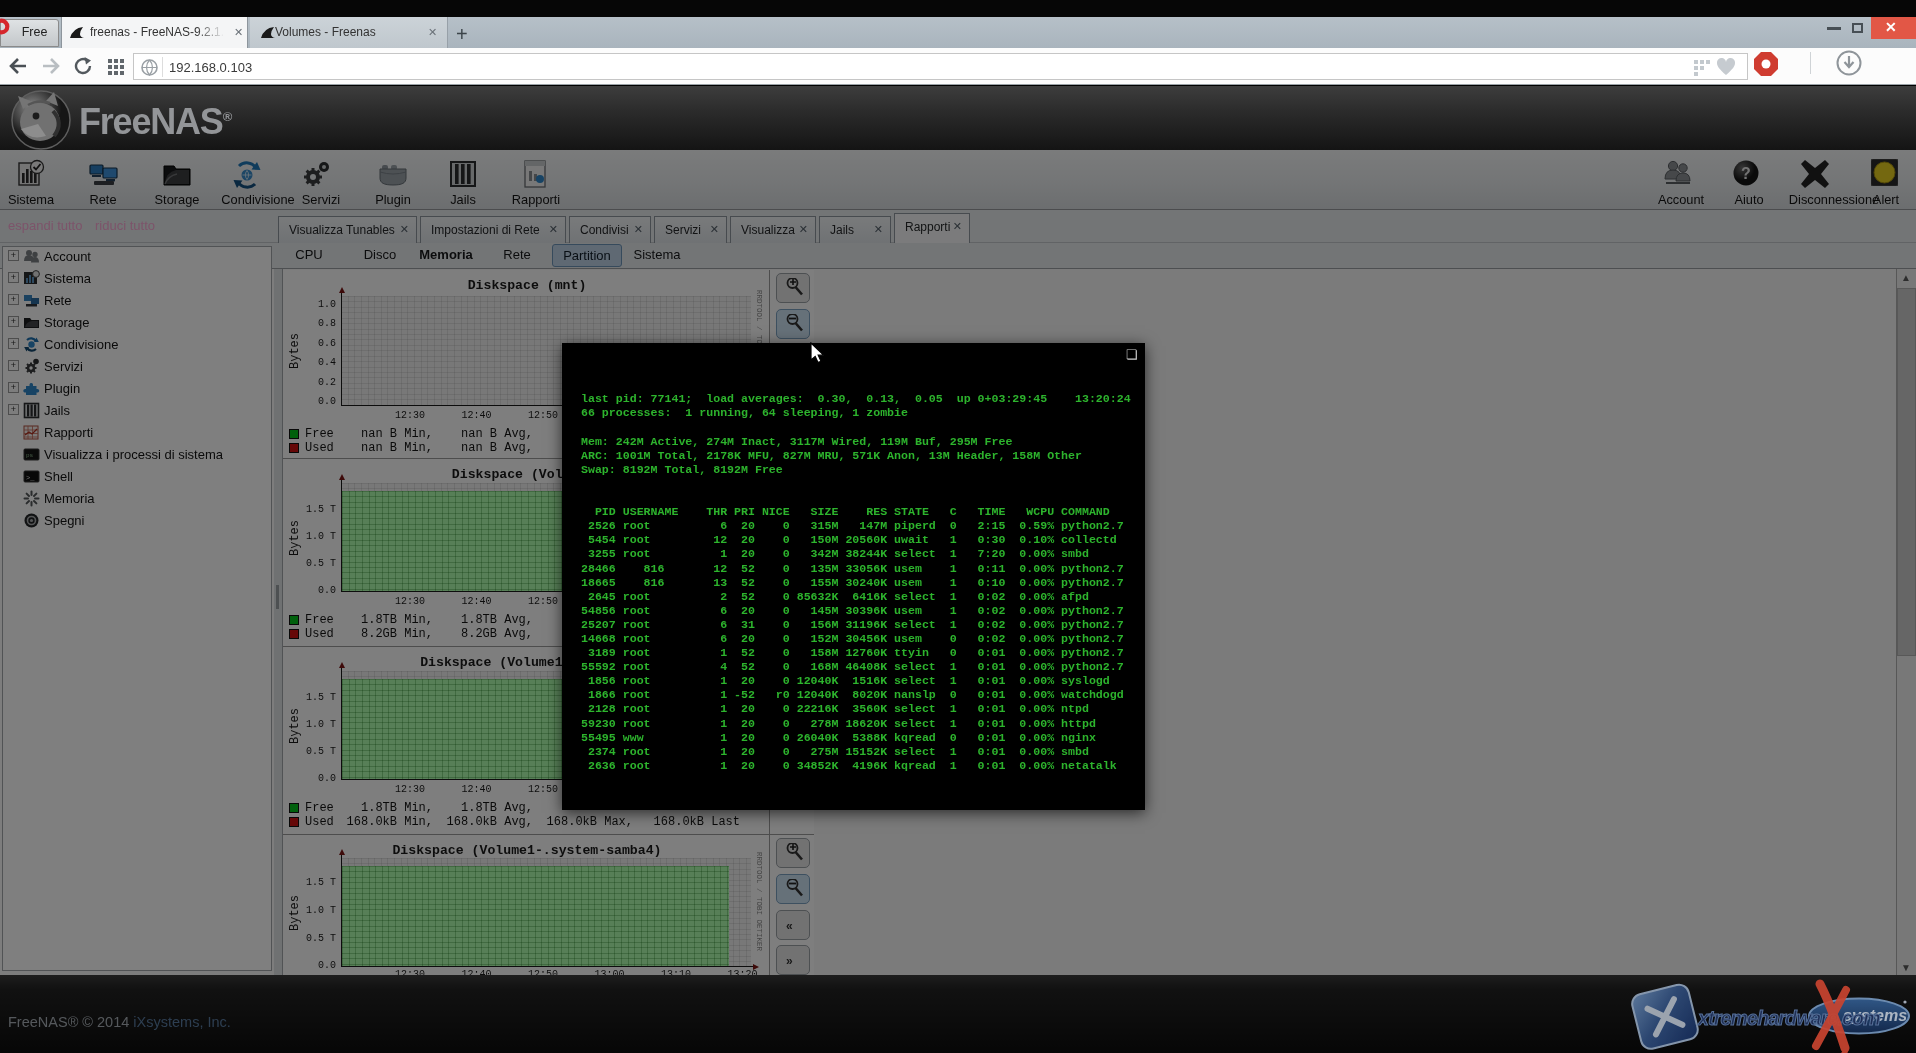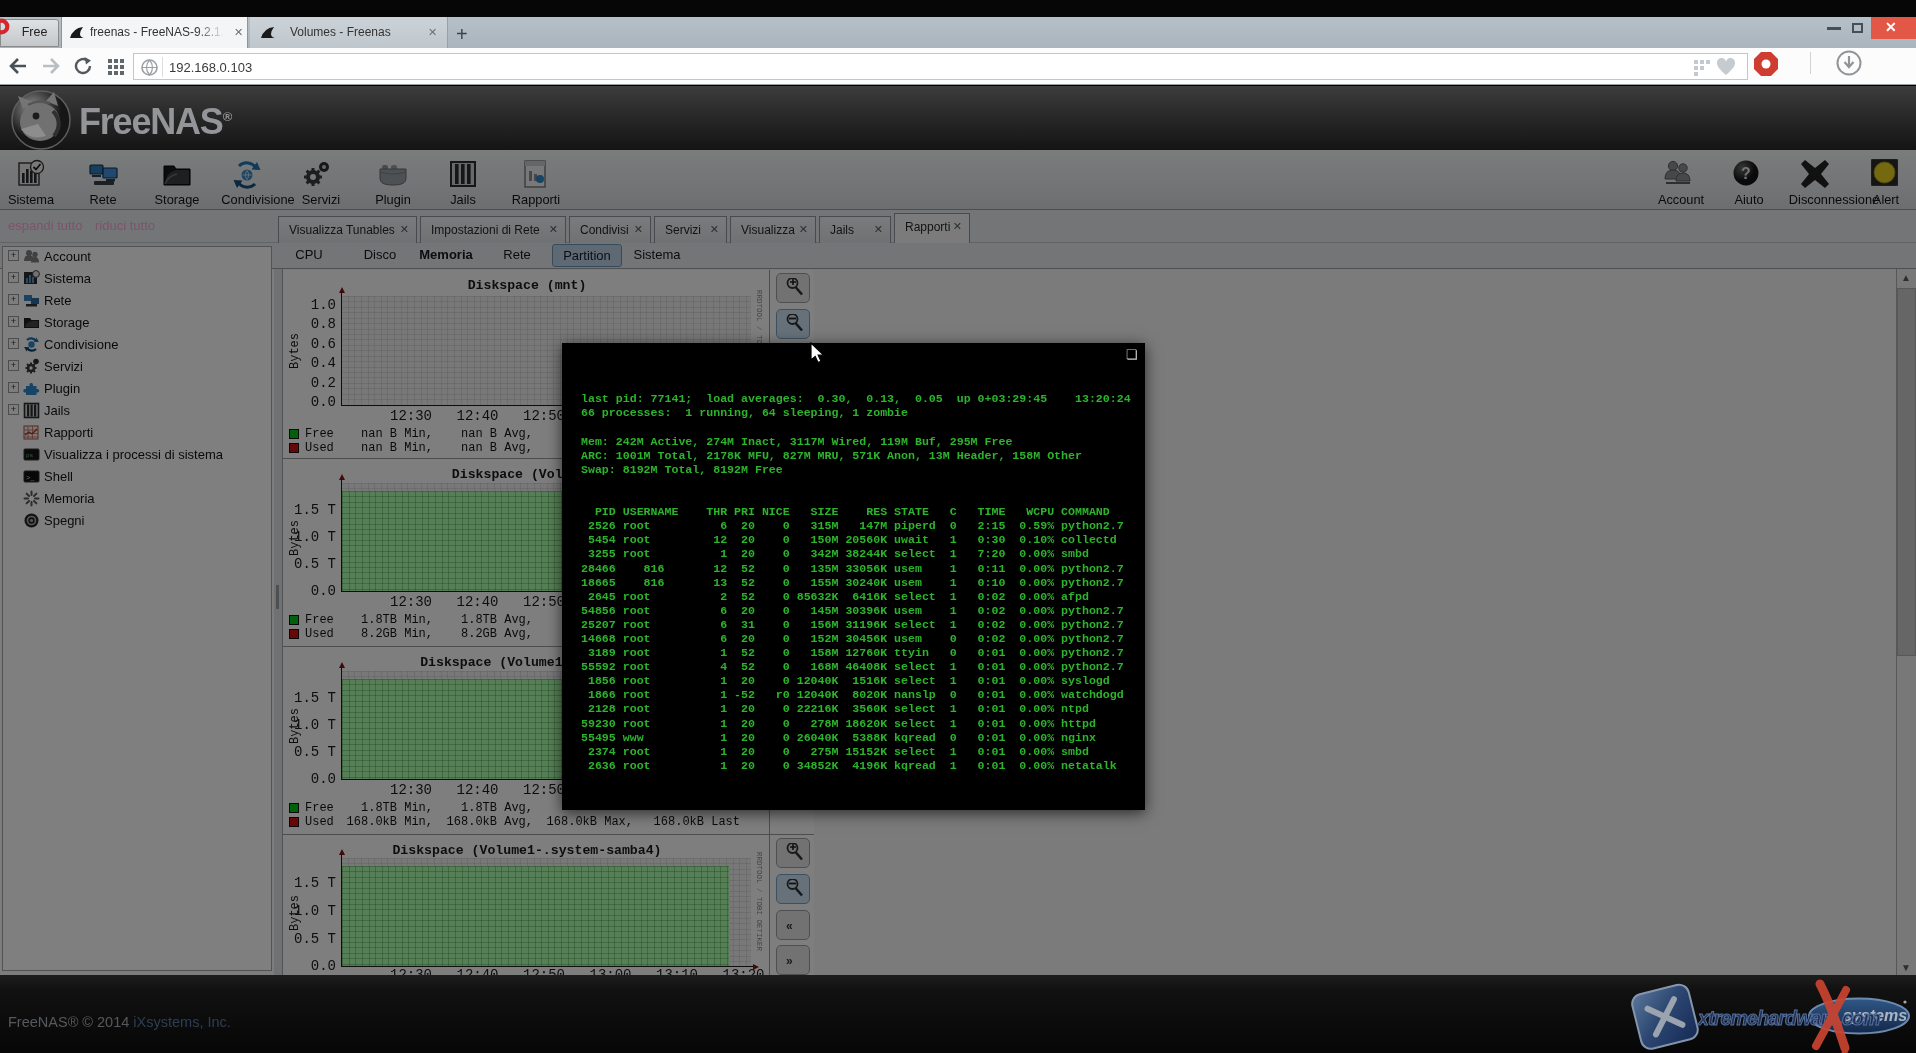--- a/index.html
+++ b/index.html
@@ -54,22 +54,22 @@
 #chartcol{left:282px;top:269px;width:1614px;height:706px;background:#f7f7f7;border-left:1px solid #a2a6aa;}
 .crow{left:283px;width:531px;position:absolute;background:#fdfdfd;}
 .rrd{position:absolute;left:1px;top:0;width:486px;height:100%;background:#fdfdfd;border-right:1px solid #9a9a9a;}
 .ctitle{position:absolute;font-family:"Liberation Mono",monospace;font-weight:700;font-size:13.2px;color:#1a1a1a;width:486px;text-align:center;}
 .plot{position:absolute;background-color:#f0f0f0;background-image:repeating-linear-gradient(90deg,rgba(90,90,90,.13) 0 1px,transparent 1px 6.64px),repeating-linear-gradient(180deg,rgba(90,90,90,.13) 0 1px,transparent 1px 5.43px);}
 .green{position:absolute;background-color:#afffaf;background-image:repeating-linear-gradient(90deg,rgba(0,90,0,.26) 0 1px,transparent 1px 6.64px),repeating-linear-gradient(180deg,rgba(0,90,0,.26) 0 1px,transparent 1px 5.43px);}
 .yaxis{position:absolute;width:1px;background:#1a1a1a;}
 .xaxis{position:absolute;height:1px;background:#1a1a1a;}
 .arrup{position:absolute;width:0;height:0;border-left:3px solid transparent;border-right:3px solid transparent;border-bottom:6px solid #7c1614;}
 .arrright{position:absolute;width:0;height:0;border-top:3px solid transparent;border-bottom:3px solid transparent;border-left:6px solid #7c1614;}
-.ylab{position:absolute;font-family:"Liberation Mono",monospace;font-size:14px;color:#1a1a1a;width:44px;text-align:right;height:12px;line-height:12px;}
-.xlab{position:absolute;font-family:"Liberation Mono",monospace;font-size:14px;color:#1a1a1a;height:12px;line-height:12px;width:40px;text-align:center;}
+.ylab{position:absolute;font-family:"Liberation Mono",monospace;font-size:10px;color:#1a1a1a;width:44px;text-align:right;height:12px;line-height:12px;}
+.xlab{position:absolute;font-family:"Liberation Mono",monospace;font-size:10px;color:#1a1a1a;height:12px;line-height:12px;width:40px;text-align:center;}
 .bytes{position:absolute;font-family:"Liberation Mono",monospace;font-size:12px;color:#1a1a1a;transform:rotate(-90deg);transform-origin:center;}
 .lgsq{position:absolute;width:10px;height:10px;border:1px solid #111;}
 .lgtxt{position:absolute;font-family:"Liberation Mono",monospace;font-size:12px;color:#141414;height:13px;line-height:13px;white-space:pre;}
 .lgr{text-align:right;}
 .rrdwm{position:absolute;font-family:"Liberation Mono",monospace;font-size:7.5px;color:#8a8a8a;transform:rotate(90deg);transform-origin:left top;white-space:nowrap;}
 .zbtn{position:absolute;left:493px;width:34px;height:30px;background:#e4e4e4;border:1px solid #9aa0a5;border-radius:5px;}
 .zbtn.hl{background:#cde2f2;border-color:#7ba0c0;}
 .zbtn svg{position:absolute;left:6px;top:4px;}
 
 #footer{left:0;top:975px;width:1916px;height:78px;background:linear-gradient(180deg,#3c3c3c 0%,#232323 18%,#0d0d0d 100%);}
@@ -102,21 +102,21 @@
       <path d="M2 14 Q5 4 15 3 Q12 7 12 10 Q12 13 16 14 Z" fill="#1a1a1a"></path>
     </svg>
   <div class="abs tabtitle" style="left:28px;width:142px;">freenas - FreeNAS-9.2.1.5-F</div>
   <div class="abs" style="left:134px;top:4px;width:38px;height:24px;background:linear-gradient(90deg,rgba(244,245,246,0),#f4f5f6 75%);"></div>
   <div class="abs tabx" style="left:172px;">✕</div>
 </div>
 <div id="tab2" class="abs tab">
   <svg class="abs" style="left:9px;top:7px" width="18" height="18">
       <path d="M2 14 Q5 4 15 3 Q12 7 12 10 Q12 13 16 14 Z" fill="#1a1a1a"></path>
     </svg>
-  <div class="abs tabtitle" style="left:40px;width:130px;">Volumes - Freenas</div>
+  <div class="abs tabtitle" style="left:25px;width:130px;">Volumes - Freenas</div>
   <div class="abs tabx" style="left:178px;">✕</div>
 </div>
 <div id="plustab" class="abs">+</div>
 <div id="winmin" class="abs"></div>
 <div id="winmax" class="abs"></div>
 <div id="winclose" class="abs">
     <span>✕</span>
   </div>
 <div id="addrbar" class="abs"></div>
 <svg class="abs navic" style="left:8px;" width="20" height="18">

